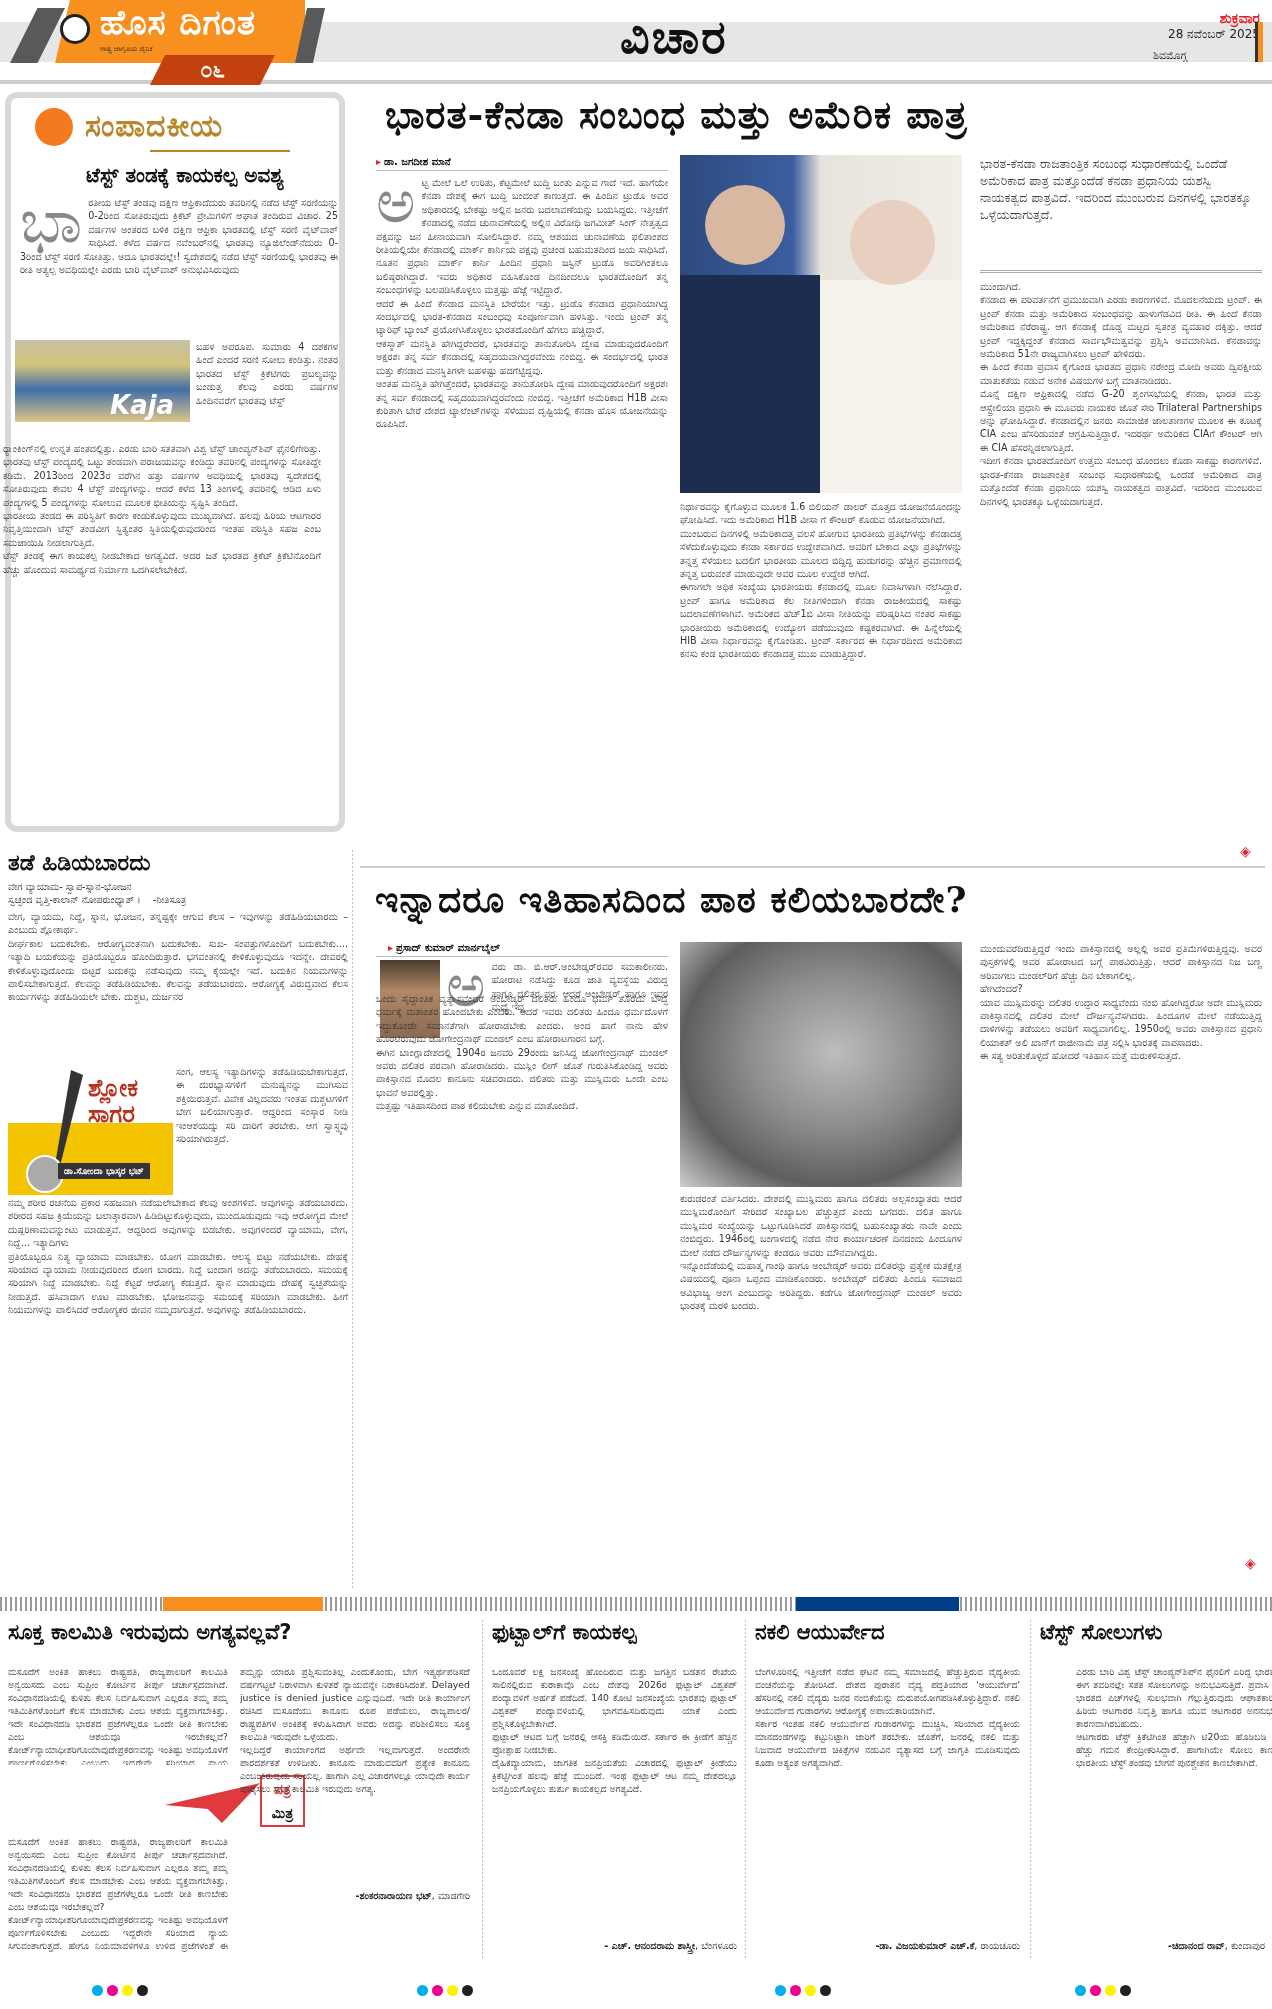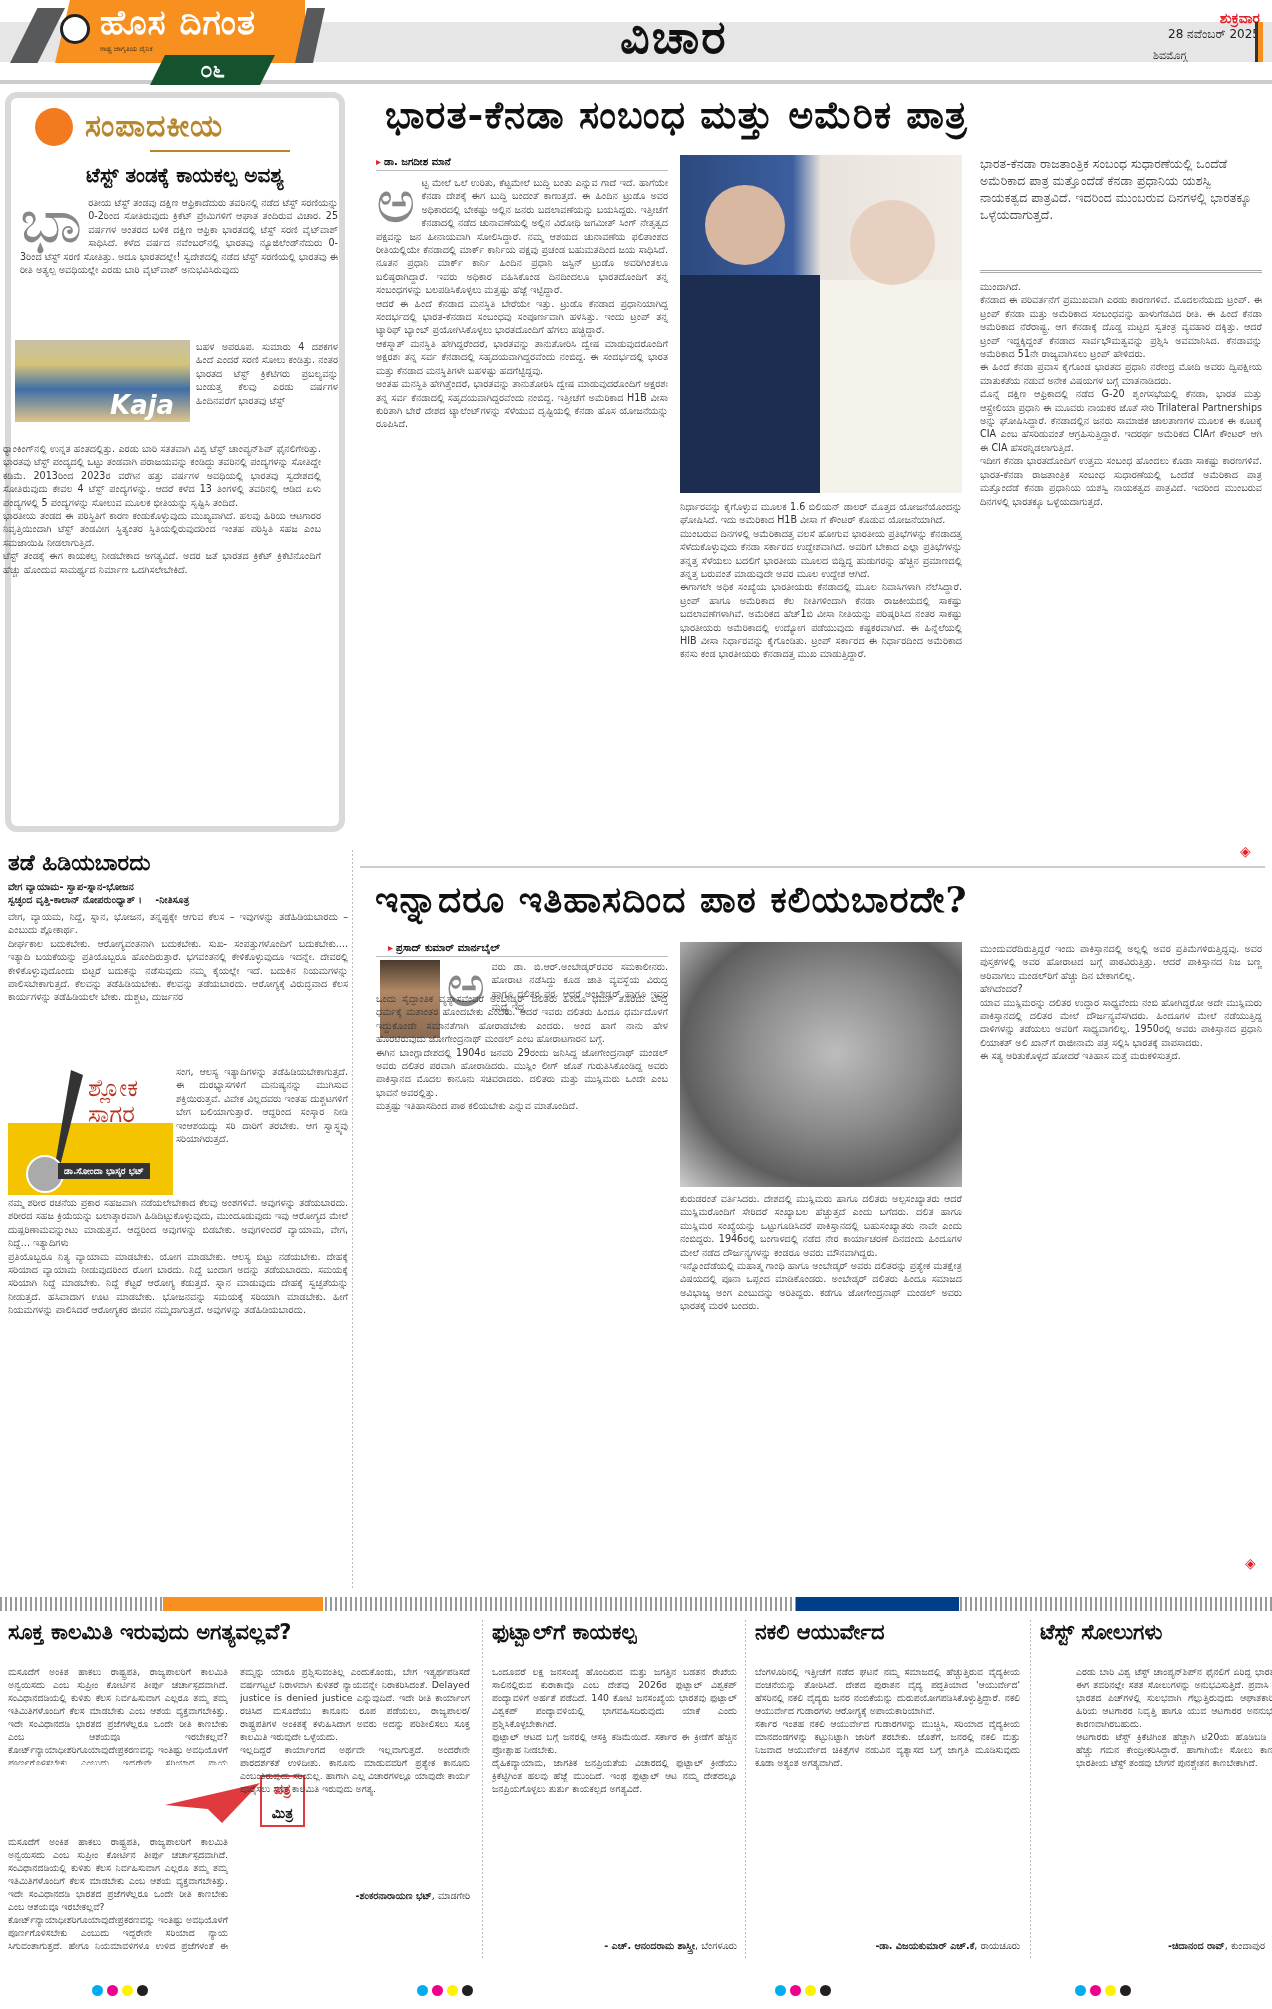--- a/index.html
+++ b/index.html
@@ -5,21 +5,21 @@
 *{box-sizing:border-box;margin:0;padding:0}
 body{width:1272px;height:2009px;background:#fff;font-family:"DejaVu Sans",sans-serif;color:#222;position:relative;overflow:hidden}
 .abs{position:absolute}
 .body-text{font-size:9.6px;line-height:13.4px;text-align:justify;color:#333;font-family:"DejaVu Sans",sans-serif}
 
 .mast-grey{left:0;top:22px;width:1272px;height:40px;background:#e6e6e6}
 .mast-grey2{left:0;top:80px;width:1272px;height:4px;background:#ccc}
 .logo-orange{left:55px;top:0;width:250px;height:63px;background:#f7901e;clip-path:polygon(6% 0,100% 0,100% 100%,0 100%)}
 .logo-dark-l{left:10px;top:8px;width:55px;height:55px;background:#58595b;clip-path:polygon(50% 0,100% 0,50% 100%,0 100%)}
 .logo-dark-r{left:295px;top:8px;width:30px;height:55px;background:#58595b;clip-path:polygon(40% 0,100% 0,60% 100%,0 100%)}
-.logo-page{left:150px;top:55px;width:125px;height:30px;background:#14532d;clip-path:polygon(12% 0,100% 0,88% 100%,0 100%);color:#fff;font-weight:bold;font-size:22px;text-align:center;line-height:30px}
+.logo-page{left:150px;top:55px;width:125px;height:30px;background:#c2410c;clip-path:polygon(12% 0,100% 0,88% 100%,0 100%);color:#fff;font-weight:bold;font-size:22px;text-align:center;line-height:30px}
 .logo-title{left:80px;top:2px;font-size:34px;font-weight:bold;color:#fff;letter-spacing:1px}
 .logo-tag{left:100px;top:45px;font-size:7px;color:#222}
 .logo-circle{left:60px;top:14px;width:30px;height:30px;border-radius:50%;background:#fff;border:3px solid #222}
 .section-title{left:620px;top:10px;font-size:46px;font-weight:900;color:#111;letter-spacing:2px}
 .date-box{left:1080px;top:10px;text-align:right;width:180px}
 .day{color:#e31e24;font-weight:bold;font-size:14px}
 .date{font-size:12px;color:#222}
 .city{font-size:11px;color:#222;margin-top:8px;text-align:center}
 .orange-tab{left:1255px;top:22px;width:8px;height:40px;background:#f7901e;border-left:3px solid #333}
 
@@ -57,24 +57,24 @@
 .a2-byline{left:388px;top:942px}
 .a2-rule{left:376px;top:956px;width:292px;height:1px;background:#bbb}
 .a2-avatar{left:380px;top:960px;width:60px;height:78px;background:linear-gradient(180deg,#4a3a2e 0%,#b08866 40%,#8a6a52 100%)}
 .a2-col1a{left:446px;top:960px;width:222px}
 .a2-col1{left:376px;top:992px;width:292px}
 .a2-photo{left:680px;top:942px;width:282px;height:245px;background:radial-gradient(ellipse at 55% 45%,#bdbdbd 0%,#8c8c8c 40%,#5e5e5e 70%,#cfcfcf 100%)}
 .a2-col2{left:680px;top:1192px;width:282px}
 .a2-col3{left:980px;top:942px;width:282px}
 
 .lc-headline{left:8px;top:850px;font-size:22px;font-weight:bold;color:#111}
-.lc-sub{left:8px;top:880px;width:340px;font-size:9.6px;font-weight:bold;line-height:13px}
+.lc-sub{left:8px;top:880px;width:340px;font-size:9.6px;font-weight:normal;line-height:13px}
 .lc-text1{left:8px;top:910px;width:340px}
 .shloka{left:8px;top:1065px;width:165px;height:130px;background:linear-gradient(180deg,#fff 0%,#fff 45%,#f5c400 45%,#f5c400 100%)}
-.shloka-title{position:absolute;left:80px;top:10px;font-size:24px;font-weight:normal;color:#b8321f;line-height:26px}
+.shloka-title{position:absolute;left:80px;top:10px;font-size:24px;font-weight:bold;color:#b8321f;line-height:26px}
 .shloka-feather{position:absolute;left:35px;top:5px;width:40px;height:100px;background:#333;clip-path:polygon(70% 0,100% 5%,40% 100%,30% 95%)}
 .shloka-author{position:absolute;left:50px;top:98px;background:#333;color:#fff;font-size:9px;font-weight:bold;padding:2px 6px;line-height:12px}
 .shloka-avatar{position:absolute;left:18px;top:90px;width:38px;height:38px;border-radius:50%;background:#aaa;border:2px solid #fff}
 .lc-text2{left:176px;top:1065px;width:172px}
 .lc-text3{left:8px;top:1196px;width:340px}
 .vdiv{width:1px;background:repeating-linear-gradient(180deg,#bbb 0,#bbb 2px,transparent 2px,transparent 4px)}
 
 .barcode{height:14px;background:repeating-linear-gradient(90deg,#999 0,#999 2px,transparent 2px,transparent 5px)}
 .bar-orange{left:163px;top:1597px;width:160px;height:14px;background:#f7901e}
 .bar-blue{left:796px;top:1597px;width:163px;height:14px;background:#003f87}

